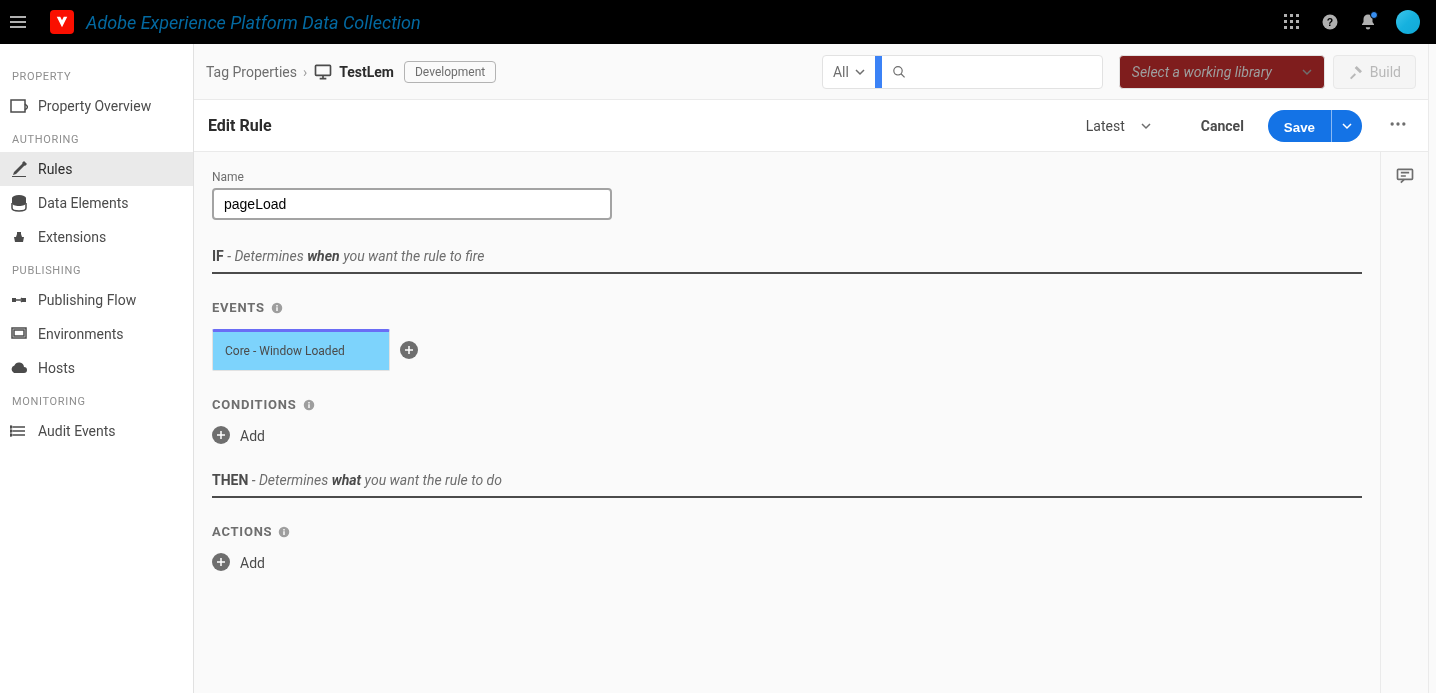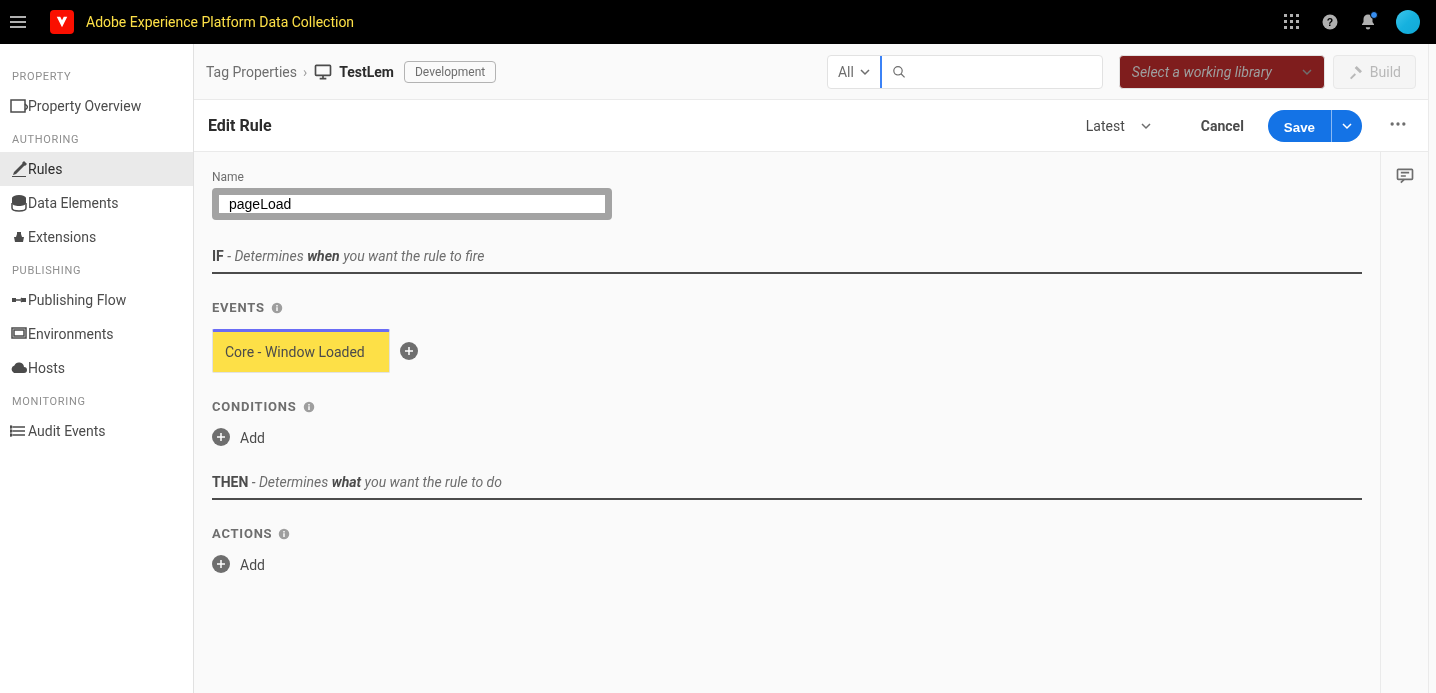--- a/index.html
+++ b/index.html
@@ -5,53 +5,53 @@
   * { box-sizing: border-box; margin: 0; padding: 0; }
   html, body { height: 100%; font-family: -apple-system, BlinkMacSystemFont, "Segoe UI", Roboto, Helvetica, Arial, sans-serif; font-size: 14px; color: #2c2c2c; }
   body { display: flex; flex-direction: column; overflow: hidden; }
 
   
   .topbar { height: 44px; background: #000; color: #fff; display: flex; align-items: center; padding: 0 10px; flex-shrink: 0; }
   .topbar .hamburger { width: 24px; height: 24px; display: flex; flex-direction: column; justify-content: center; gap: 3px; cursor: pointer; margin-right: 16px; }
   .topbar .hamburger span { height: 2px; background: #b0b0b0; width: 16px; }
   .topbar .logo { width: 24px; height: 24px; background: #fa0f00; border-radius: 4px; display: flex; align-items: center; justify-content: center; margin-right: 12px; }
   .topbar .logo svg { width: 14px; height: 14px; }
-  .topbar .app-title { color: #fde047; font-size: 14px; }
+  .topbar .app-title { color: #0369a1; font-size: 18px; font-style: italic; }
   .topbar .spacer { flex: 1; }
   .topbar .top-icon { width: 32px; height: 32px; display: flex; align-items: center; justify-content: center; color: #b0b0b0; cursor: pointer; margin-left: 6px; }
   .topbar .top-icon svg { width: 18px; height: 18px; }
   .bell-wrap { position: relative; }
   .bell-dot { position: absolute; top: 5px; right: 6px; width: 8px; height: 8px; background: #378ef0; border-radius: 50%; border: 1px solid #000; }
   .avatar { width: 24px; height: 24px; border-radius: 50%; background: linear-gradient(135deg, #3ec6eb 0%, #16b1df 50%, #10a8d6 100%); margin-left: 12px; margin-right: 6px; cursor: pointer; }
 
   
   .body { flex: 1; display: flex; min-height: 0; }
 
   
   .sidebar { width: 194px; border-right: 1px solid #e1e1e1; background: #fff; padding-top: 16px; flex-shrink: 0; overflow-y: auto; }
   .side-group-label { font-size: 11px; letter-spacing: 0.06em; color: #8e8e8e; padding: 10px 12px 6px; }
-  .side-item { display: flex; align-items: center; padding: 8px 10px; cursor: pointer; color: #4b4b4b; }
+  .side-item { display: flex; align-items: center; padding: 8px 10px; gap: 10px; cursor: pointer; color: #4b4b4b; }
   .side-item.active { background: #eaeaea; color: #2c2c2c; }
   .side-icon { width: 18px; height: 18px; display: flex; align-items: center; justify-content: center; color: #4b4b4b; }
   .side-icon svg { width: 18px; height: 18px; }
 
   
   .main { flex: 1; display: flex; flex-direction: column; min-width: 0; background: #fafafa; }
 
   
   .page-head { height: 56px; display: flex; align-items: center; padding: 0 12px; border-bottom: 1px solid #eaeaea; }
   .crumb-link { color: #6e6e6e; }
   .crumb-sep { color: #9e9e9e; padding: 0 6px; font-size: 14px; }
   .monitor-icon { width: 20px; height: 20px; display: inline-flex; align-items: center; justify-content: center; color: #4b4b4b; }
   .monitor-icon svg { width: 20px; height: 20px; }
   .crumb-curr { font-weight: 700; margin-left: 6px; }
   .pill { margin-left: 10px; border: 1px solid #b3b3b3; color: #6e6e6e; font-size: 12px; padding: 3px 10px; border-radius: 4px; }
   .page-head .spacer { flex: 1; }
   .filter { display: flex; align-items: center; border: 1px solid #e2e2e2; border-radius: 4px; background: #fff; height: 34px; }
-  .filter .sel { padding: 0 10px; border-right: 2px solid #3b82f6; display: flex; align-items: center; gap: 6px; height: 100%; color: #6e6e6e; }
+  .filter .sel { padding: 0 10px; border-right: 7px solid #3b82f6; display: flex; align-items: center; gap: 6px; height: 100%; color: #6e6e6e; }
   .filter .sel svg { width: 10px; height: 10px; }
   .filter .search { display: flex; align-items: center; padding: 0 10px; width: 220px; }
   .filter .search svg { width: 16px; height: 16px; color: #6e6e6e; }
   .lib-select { margin-left: 16px; border: 1px solid #e2e2e2; background: #7f1d1d; border-radius: 4px; height: 34px; display: flex; align-items: center; padding: 0 12px; color: #9e9e9e; font-style: italic; gap: 30px; }
   .lib-select svg { width: 10px; height: 10px; color: #6e6e6e; }
   .build-btn { margin-left: 8px; height: 34px; border: 1px solid #e8e8e8; background: #f5f5f5; border-radius: 4px; display: flex; align-items: center; padding: 0 14px; gap: 6px; color: #b8b8b8; }
   .build-btn svg { width: 16px; height: 16px; }
 
   
   .action-bar { height: 52px; background: #fff; border-bottom: 1px solid #eaeaea; display: flex; align-items: center; padding: 0 14px; gap: 20px; }
@@ -67,33 +67,33 @@
   .more-btn { color: #6e6e6e; cursor: pointer; padding: 0 6px; }
 
   
   .editor-wrap { flex: 1; display: flex; min-height: 0; }
   .editor { flex: 1; overflow-y: auto; padding: 18px; }
   .rail { width: 48px; border-left: 1px solid #eaeaea; background: #fafafa; display: flex; flex-direction: column; align-items: center; padding-top: 14px; }
   .rail-icon { width: 20px; height: 20px; color: #6e6e6e; cursor: pointer; }
   .rail-icon svg { width: 20px; height: 20px; }
 
   .field-label { font-size: 12px; color: #6e6e6e; margin-bottom: 4px; }
-  .name-input { width: 400px; height: 32px; border: 7px solid #a3a3a3; border-radius: 4px; padding: 0 10px; font-size: 14px; outline: none; background: #fff; }
+  .name-input { width: 400px; height: 32px; border: 2px solid #a3a3a3; border-radius: 4px; padding: 0 10px; font-size: 14px; outline: none; background: #fff; }
 
   .section-rule { margin-top: 28px; }
   .rule-phrase { color: #6e6e6e; font-style: italic; font-size: 14px; }
   .rule-phrase .k { font-weight: 700; font-style: normal; color: #4b4b4b; }
   .rule-line { margin-top: 8px; height: 2px; background: #4b4b4b; width: 100%; }
 
   .subhead { margin-top: 26px; display: flex; align-items: center; gap: 6px; font-size: 13px; letter-spacing: 0.06em; color: #6e6e6e; font-weight: 700; }
   .subhead .info { width: 12px; height: 12px; color: #9e9e9e; }
   .subhead .info svg { width: 12px; height: 12px; }
 
   .card-row { display: flex; align-items: center; gap: 10px; margin-top: 14px; }
-  .event-card { width: 178px; background: #fde047; border: 1px solid #e2e2e2; border-top: 3px solid #6a6cf5; border-radius: 2px; padding: 12px; font-size: 14px; color: #4b4b4b; cursor: pointer; }
+  .event-card { width: 178px; background: #7dd3fc; border: 1px solid #e2e2e2; border-top: 3px solid #6a6cf5; border-radius: 2px; padding: 12px; font-size: 12px; color: #4b4b4b; cursor: pointer; }
   .add-circle { width: 18px; height: 18px; border-radius: 50%; background: #6e6e6e; color: #fff; display: flex; align-items: center; justify-content: center; cursor: pointer; flex-shrink: 0; }
   .add-circle svg { width: 10px; height: 10px; }
   .add-row { display: flex; align-items: flex-end; gap: 10px; margin-top: 14px; cursor: pointer; }
   .add-row .txt { color: #4b4b4b; }
 
   .scrollbar { width: 8px; background: #fafafa; border-left: 1px solid #eaeaea; }
 
 </style>
 </head>
 <body>

